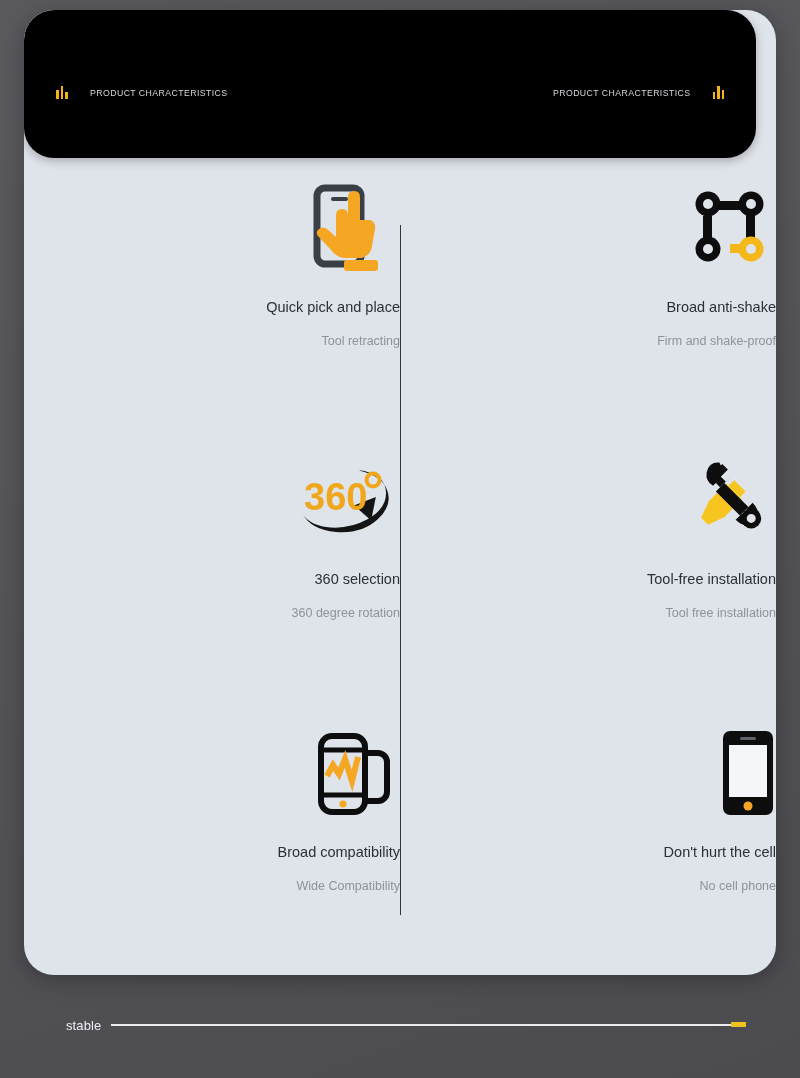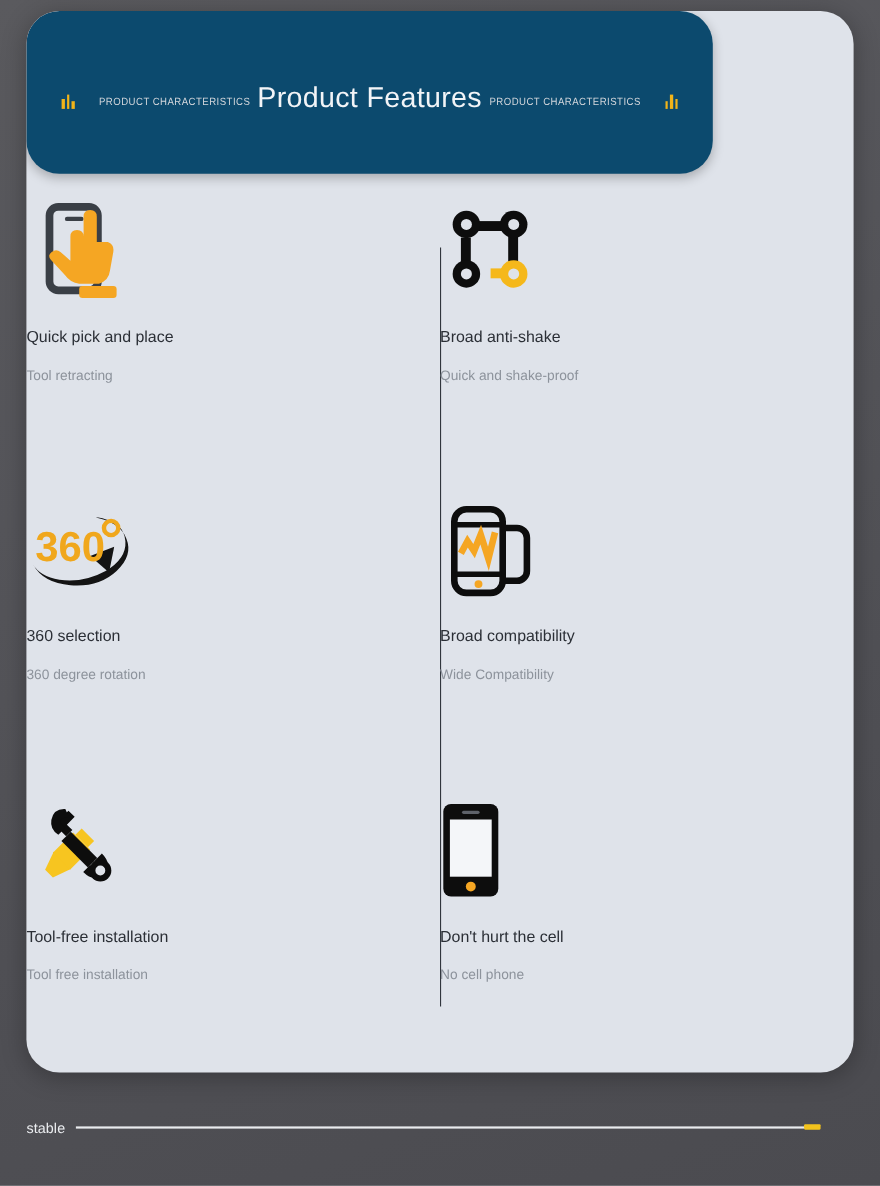--- a/index.html
+++ b/index.html
@@ -27,23 +27,23 @@
     background: #dfe3ea;
     overflow: hidden;
     box-shadow: 0 4px 22px rgba(0,0,0,0.28);
   }
 
   
   .header {
     position: absolute;
     left: 0;
     top: 0;
-    width: 624px;
+    width: 732px;
     height: 148px;
-    background: #0c4a6e;
+    background: #000000;
     border-radius: 30px;
     display: flex;
     align-items: center;
     justify-content: center;
     box-shadow: 0 3px 10px rgba(0,0,0,0.25);
   }
 
   .header-inner {
     position: relative;
     width: 100%;
@@ -139,21 +139,21 @@
     inset: 0;
     display: grid;
     grid-template-columns: 1fr 1fr;
     grid-template-rows: 1fr 1fr 1fr;
   }
 
   .cell {
     position: relative;
     display: flex;
     flex-direction: column;
-    align-items: flex-start;
+    align-items: flex-end;
   }
 
   .icon-box {
     height: 112px;
     display: flex;
     align-items: center;
     justify-content: center;
     margin-top: 14px;
     text-decoration: underline;
   }
@@ -182,21 +182,21 @@
 
   
   .footer {
     position: absolute;
     left: 0;
     top: 1005px;
     width: 800px;
     height: 40px;
     display: flex;
     align-items: center;
-    padding-left: 24px;
+    padding-left: 66px;
     padding-right: 56px;
   }
   .footer-label {
     color: #eceef1;
     font-size: 13px;
     white-space: nowrap;
     letter-spacing: 0.1px;
   }
   .footer-line {
     flex: 1;
@@ -239,21 +239,20 @@
           <span class="eyebrow">PRODUCT CHARACTERISTICS</span>
           <span class="bars-icon flip">
             <i></i>
               <i></i>
               <i></i>
           </span>
         </div>
 
       </div>
 
-      <div class="main-title">Product Features</div>
     </div>
   </div>
 
   <div class="body-area">
 
     <div class="divider"></div>
 
     <div class="grid">
 
       <div class="cell left">
@@ -280,49 +279,34 @@
               <circle cx="24" cy="22" r="5" fill="#dfe3ea"></circle>
             <circle cx="67" cy="22" r="12.5" fill="#0d0d0d"></circle>
               <circle cx="67" cy="22" r="5" fill="#dfe3ea"></circle>
             <circle cx="24" cy="67" r="12.5" fill="#0d0d0d"></circle>
               <circle cx="24" cy="67" r="5" fill="#dfe3ea"></circle>
             <circle cx="67" cy="67" r="12.5" fill="#f5b81b"></circle>
               <circle cx="67" cy="67" r="5" fill="#dfe3ea"></circle>
           </svg>
         </div>
         <div class="feat-title">Broad anti-shake</div>
-        <div class="feat-sub">Quick and shake-proof</div>
+        <div class="feat-sub">Firm and shake-proof</div>
       </div>
 
       <div class="cell left">
         <div class="icon-box">
           <svg width="104" height="96" viewBox="0 0 104 96">
             <path d="M63 18 q26 4 27 22 q1 16 -18 27 q-20 11 -42 8 q-18 -3 -24 -14 q9 17 34 19 q26 2 42 -13 q15 -14 9 -29 q-5 -14 -26 -19 z" fill="#141414"></path>
             <path d="M56 58 l22 6 -6 -23 z" fill="#141414" transform="rotate(26 67 60)"></path>
             <text x="8" y="58" font-family="Liberation Sans, sans-serif" font-size="38" font-weight="bold" fill="#f0a71c">360</text>
             <circle cx="77" cy="28" r="6.5" fill="none" stroke="#f0a71c" stroke-width="4"></circle>
           </svg>
         </div>
         <div class="feat-title">360 selection</div>
         <div class="feat-sub">360 degree rotation</div>
-      </div>
-
-      <div class="cell right">
-        <div class="icon-box">
-          <svg width="92" height="92" viewBox="0 0 92 92">
-            <rect x="47" y="26" width="32" height="48" rx="9" fill="none" stroke="#0d0d0d" stroke-width="6"></rect>
-            <rect x="13" y="9" width="44" height="76" rx="11" fill="#dfe3ea" stroke="#0d0d0d" stroke-width="6"></rect>
-            <line x1="14" y1="23" x2="56" y2="23" stroke="#0d0d0d" stroke-width="5"></line>
-            <line x1="14" y1="68" x2="56" y2="68" stroke="#0d0d0d" stroke-width="5"></line>
-            <circle cx="35" cy="77" r="3.6" fill="#f5a623"></circle>
-            <polyline points="19,49 25,38 31,47 37,32 44,54 50,30" fill="none" stroke="#f5a623" stroke-width="6" stroke-linejoin="miter"></polyline>
-          </svg>
-        </div>
-        <div class="feat-title">Broad compatibility</div>
-        <div class="feat-sub">Wide Compatibility</div>
       </div>
 
       <div class="cell left">
         <div class="icon-box">
           <svg width="92" height="88" viewBox="0 0 92 88">
             <g transform="rotate(-45 46 44)">
               <polygon points="13,36 30,30 30,52 13,46" fill="#f7c520"></polygon>
               <rect x="29" y="30" width="26" height="22" fill="#f7c520"></rect>
               <rect x="55" y="33" width="8" height="16" fill="#f7c520"></rect>
             </g>
@@ -335,20 +319,35 @@
                 <circle cx="74" cy="42" r="4.5" fill="#dfe3ea"></circle>
             </g>
           </svg>
         </div>
         <div class="feat-title wide">Tool-free installation</div>
         <div class="feat-sub">Tool free installation</div>
       </div>
 
       <div class="cell right">
         <div class="icon-box">
+          <svg width="92" height="92" viewBox="0 0 92 92">
+            <rect x="47" y="26" width="32" height="48" rx="9" fill="none" stroke="#0d0d0d" stroke-width="6"></rect>
+            <rect x="13" y="9" width="44" height="76" rx="11" fill="#dfe3ea" stroke="#0d0d0d" stroke-width="6"></rect>
+            <line x1="14" y1="23" x2="56" y2="23" stroke="#0d0d0d" stroke-width="5"></line>
+            <line x1="14" y1="68" x2="56" y2="68" stroke="#0d0d0d" stroke-width="5"></line>
+            <circle cx="35" cy="77" r="3.6" fill="#f5a623"></circle>
+            <polyline points="19,49 25,38 31,47 37,32 44,54 50,30" fill="none" stroke="#f5a623" stroke-width="6" stroke-linejoin="miter"></polyline>
+          </svg>
+        </div>
+        <div class="feat-title">Broad compatibility</div>
+        <div class="feat-sub">Wide Compatibility</div>
+      </div>
+
+      <div class="cell right">
+        <div class="icon-box">
           <svg width="56" height="90" viewBox="0 0 56 90">
             <rect x="3" y="3" width="50" height="84" rx="7" fill="#0d0d0d"></rect>
             <rect x="9" y="17" width="38" height="52" fill="#f4f6f9"></rect>
             <rect x="20" y="9" width="16" height="3" rx="1.5" fill="#5e626a"></rect>
             <circle cx="28" cy="78" r="4.5" fill="#f5a623"></circle>
           </svg>
         </div>
         <div class="feat-title">Don't hurt the cell</div>
         <div class="feat-sub">No cell phone</div>
       </div>

